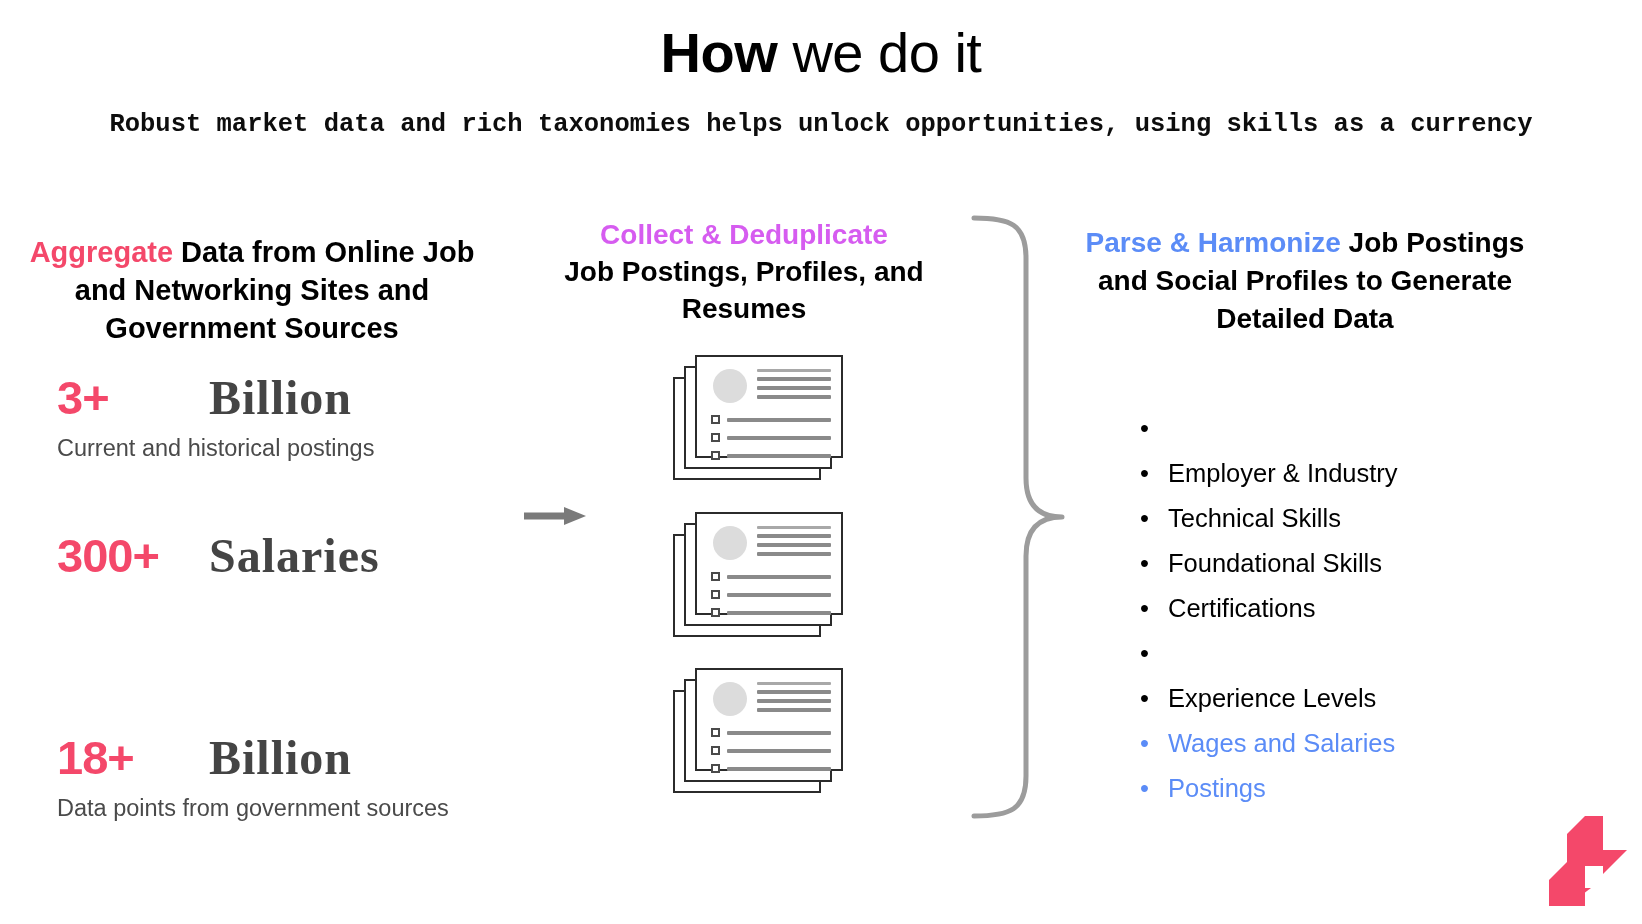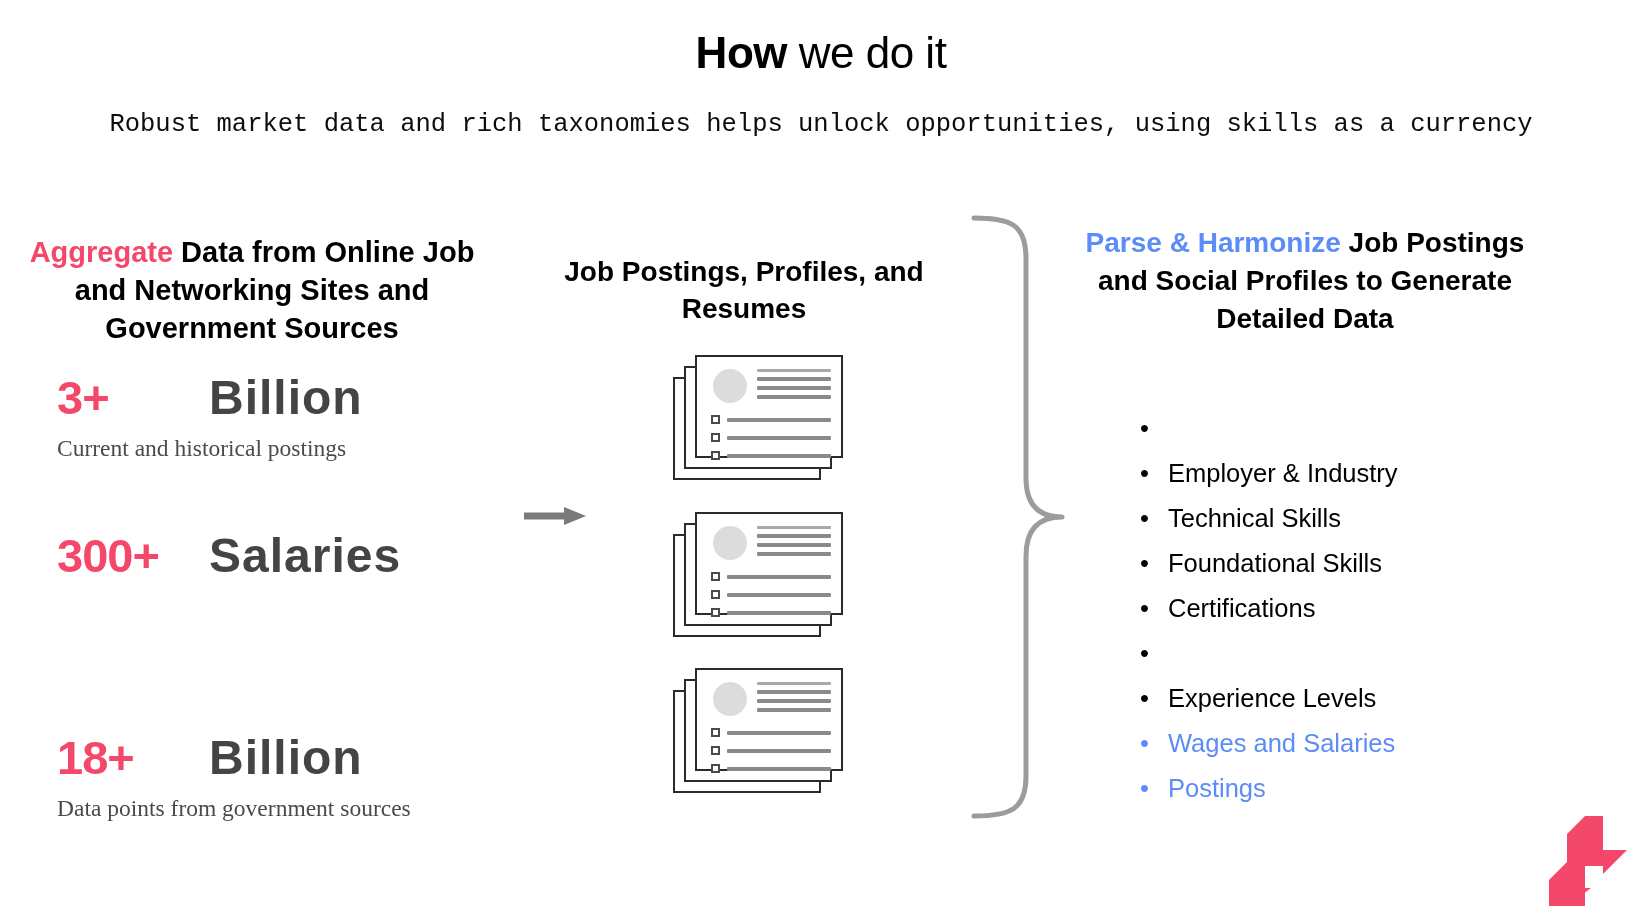--- a/index.html
+++ b/index.html
@@ -8,31 +8,31 @@
     background:#ffffff;
     font-family:"Liberation Sans", sans-serif;
     overflow:hidden;
   }
   .slide { position:relative; width:1642px; height:924px; background:#fff; }
 
   
   .title {
     position:absolute; top:18px; left:0; width:1642px;
     text-align:center;
-    font-size:44px; line-height:70px;
+    font-size:56px; line-height:70px;
     color:#000; font-weight:400; letter-spacing:-0.5px;
   }
   .title .strong { font-weight:700; }
 
   .subtitle {
     position:absolute; top:106px; left:0; width:1642px;
     text-align:center;
     font-family:"Liberation Mono", "DejaVu Sans Mono", monospace;
     font-size:25.5px; line-height:38px;
-    color:#0d0d0d; font-weight:400;
+    color:#0d0d0d; font-weight:700;
     letter-spacing:0px;
     white-space:nowrap;
   }
 
   
   .col-head {
     position:absolute;
     text-align:center;
     font-weight:700;
     color:#000;
@@ -61,29 +61,28 @@
   .stat { position:absolute; left:57px; width:470px; }
   .stat-row { display:flex; align-items:baseline; }
   .stat-num {
     color:#f4486a; font-weight:700;
     font-size:47px; line-height:56px;
     width:152px; flex:0 0 152px;
     letter-spacing:-1px;
   }
   .stat-unit {
     color:#444444; font-weight:700;
-    font-family:Liberation Sans, sans-serif;
+    font-family:Liberation Serif, serif;
     font-size:48px; line-height:56px;
     letter-spacing:1px;
   }
   .stat-desc {
     color:#4a4a4a; font-size:23.5px; line-height:33px;
     margin-top:6px; font-weight:400;
     max-width:400px;
-    font-family:Liberation Serif, serif;
   }
   #stat-1 { top:370px; }
   #stat-2 { top:528px; }
   #stat-3 { top:730px; }
 
   
   .arrow { position:absolute; left:524px; top:505px; width:62px; height:22px; }
 
   
   .doc-stack { position:absolute; width:170px; height:125px; }
@@ -170,21 +169,21 @@
   </div>
 
   <div class="arrow">
     <svg width="62" height="22" viewBox="0 0 62 22">
       <line x1="0" y1="11" x2="44" y2="11" stroke="#7a7a7a" stroke-width="7"></line>
       <polygon points="40,2 62,11 40,20" fill="#7a7a7a"></polygon>
     </svg>
   </div>
 
   <div class="col-head" id="head-mid">
-    <br>
+    <span class="accent-purple">Collect &amp; Deduplicate</span><br>
     <span>Job Postings, Profiles, and Resumes</span>
   </div>
 
   <div class="doc-stack" id="doc-1">
     <div class="doc-sheet back2"></div>
     <div class="doc-sheet back1"></div>
     <div class="doc-sheet front">
       <div class="doc-avatar"></div>
       <div class="doc-lines">
         <div class="doc-line thin"></div>

